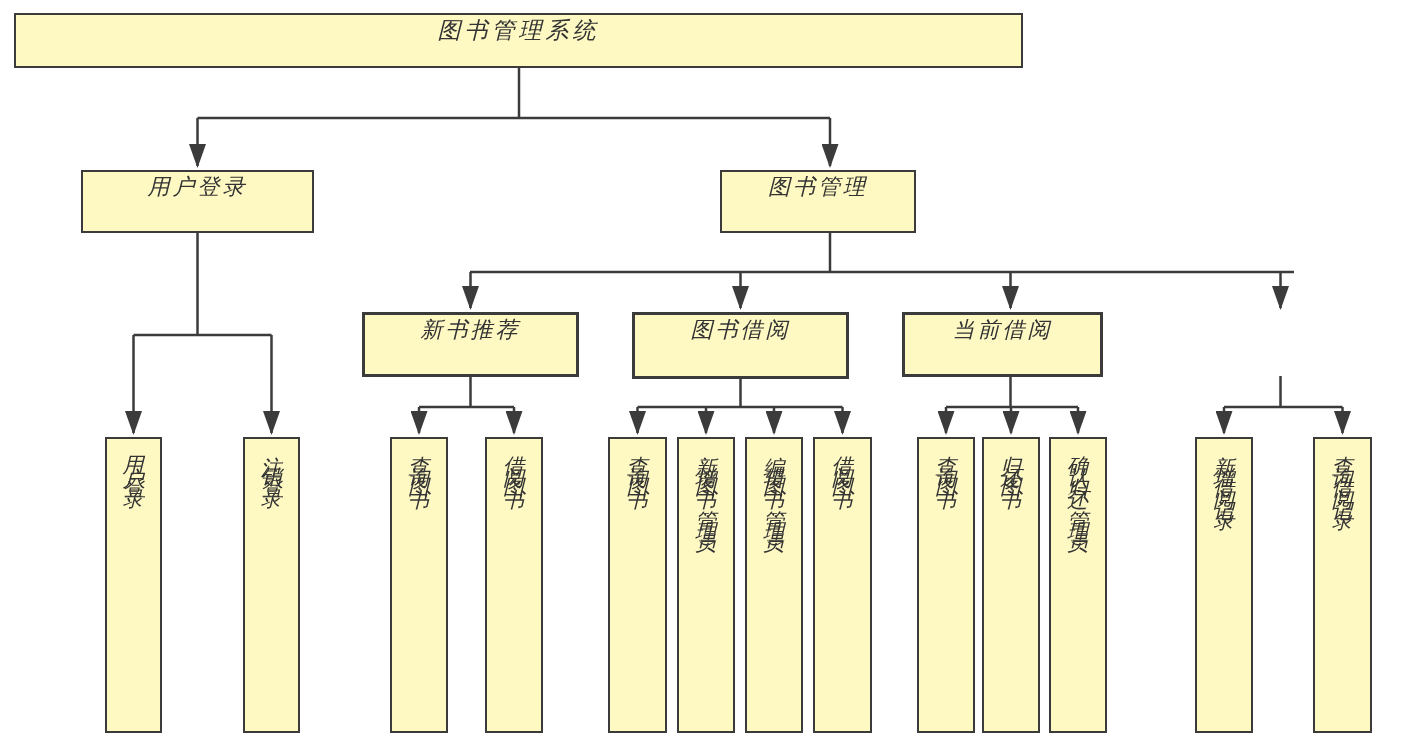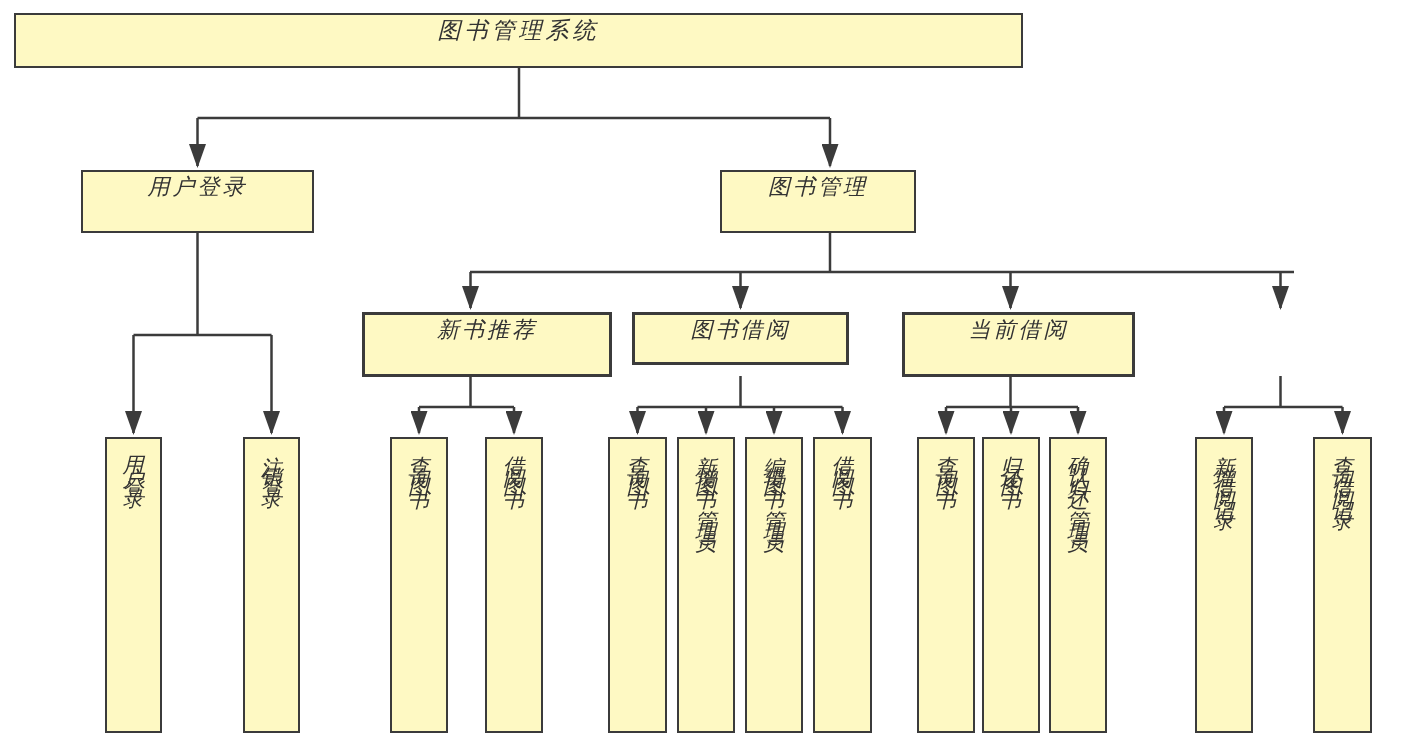--- a/index.html
+++ b/index.html
@@ -112,27 +112,27 @@
     <span class="label-h">图书管理系统</span>
   </div>
 
   <div class="node lvl2" style="left:81px; top:170px; width:233px; height:63px;">
     <span class="label-h">用户登录</span>
   </div>
   <div class="node lvl2" style="left:712px; top:170px; width:196px; height:63px;margin-left:8px;">
     <span class="label-h">图书管理</span>
   </div>
 
-  <div class="node mid" style="left:362px; top:312px; width:250px; height:65px;">
+  <div class="node mid" style="left:362px; top:312px; width:217px; height:65px;">
     <span class="label-h">新书推荐</span>
   </div>
-  <div class="node mid" style="left:632px; top:312px; width:217px; height:53px;">
+  <div class="node mid" style="left:632px; top:312px; width:217px; height:67px;">
     <span class="label-h">图书借阅</span>
   </div>
-  <div class="node mid" style="left:902px; top:312px; width:233px; height:65px;">
+  <div class="node mid" style="left:902px; top:312px; width:201px; height:65px;">
     <span class="label-h">当前借阅</span>
   </div>
 
   <div class="node leaf" style="left:105px; top:437px; width:57px; height:296px;">
     <span class="label-v">用户登录</span>
   </div>
   <div class="node leaf" style="left:243px; top:437px; width:57px; height:296px;">
     <span class="label-v">注销登录</span>
   </div>
   <div class="node leaf" style="left:390px; top:437px; width:58px; height:296px;">

